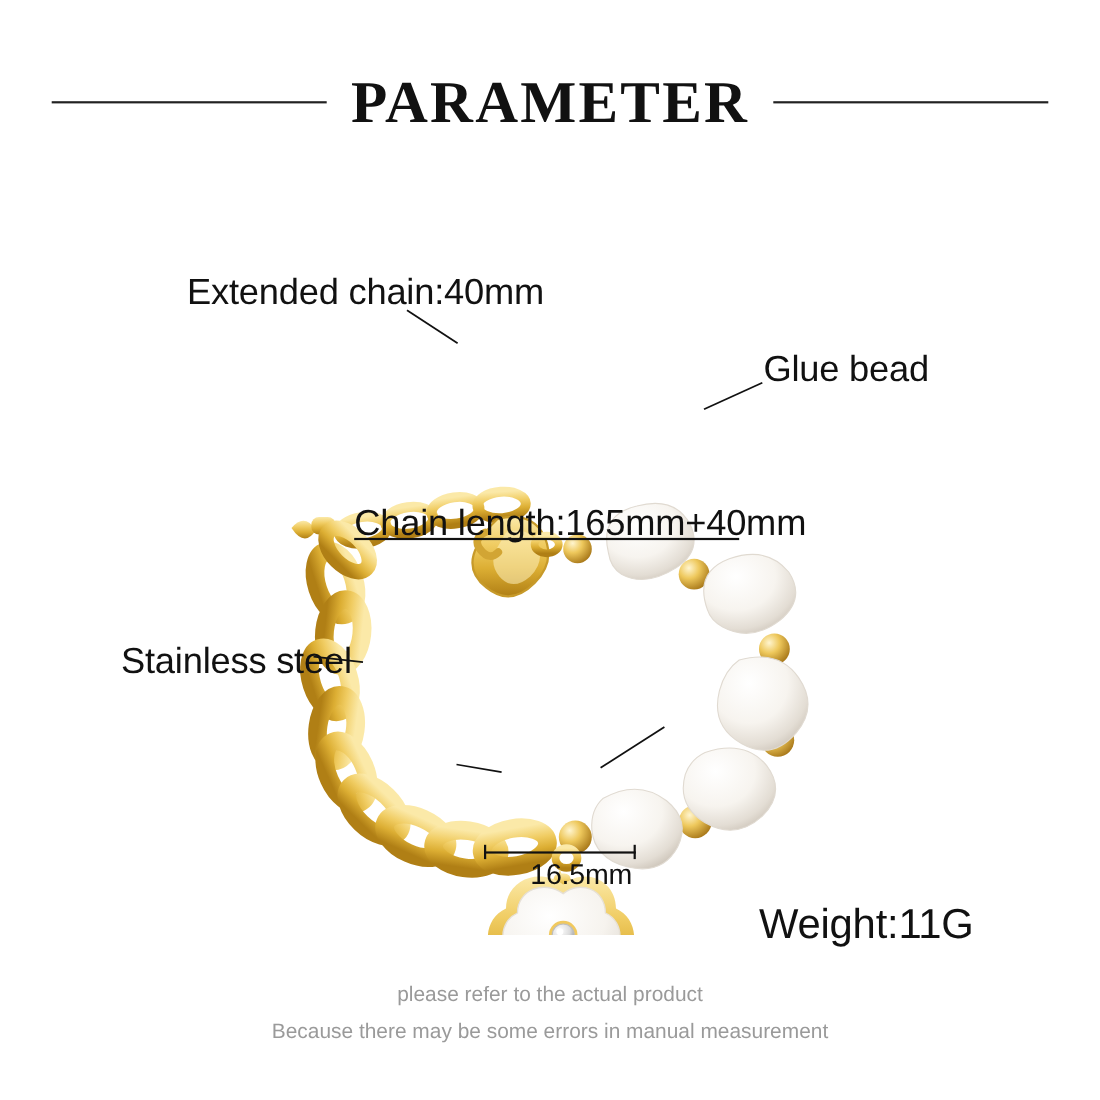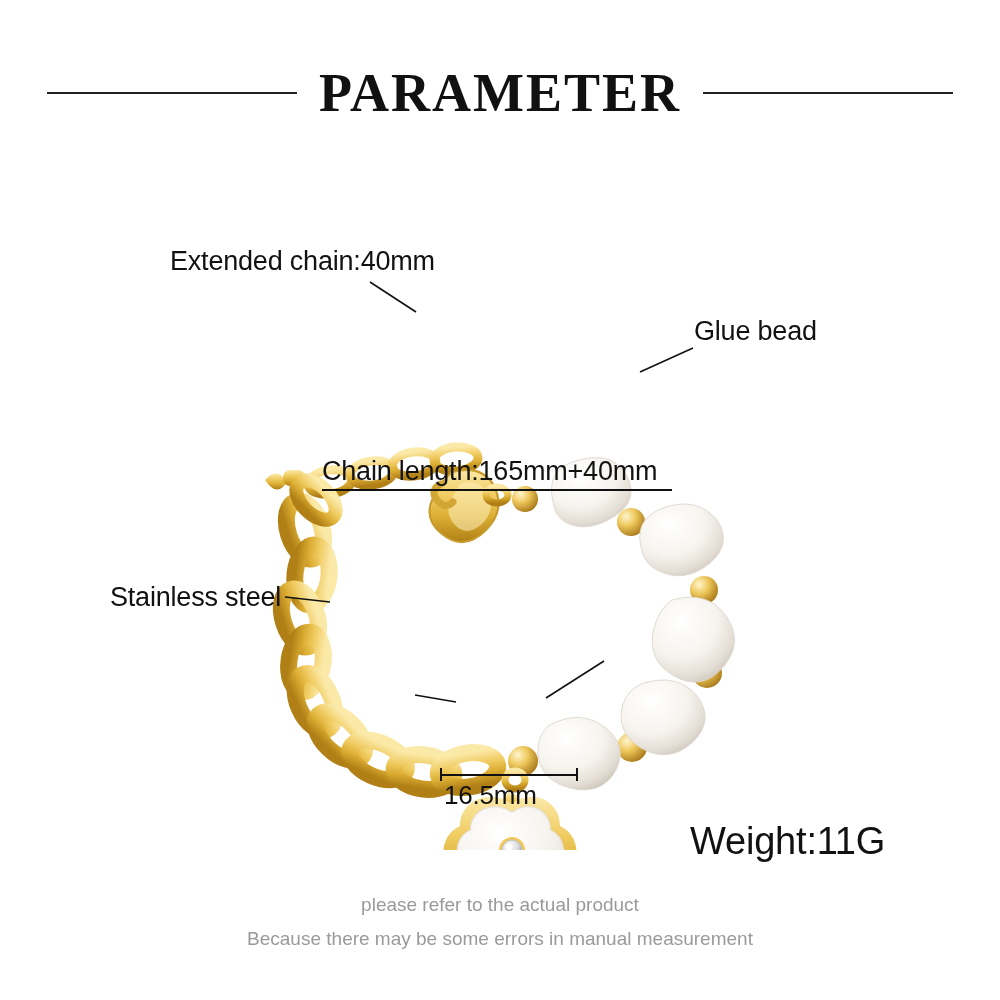--- a/index.html
+++ b/index.html
@@ -54,40 +54,40 @@
     position: absolute;
     top: 150px;
     left: 0;
     width: 1000px;
     height: 700px;
   }
 
   
   .label {
     position: absolute;
-    font-size: 27px;
+    font-size: 33px;
     font-family: "Liberation Sans", sans-serif;
     color: #111;
     white-space: nowrap;
     letter-spacing: -0.2px;
   }
 
   #lbl-extended { left: 170px; top: 246px; }
   #lbl-glue     { left: 694px; top: 316px; }
   #lbl-chainlen { left: 322px; top: 456px; }
   #lbl-chainlen-underline {
     position: absolute;
     left: 322px; top: 489px;
     width: 350px; height: 2px;
     background: #111;
   }
   #lbl-stainless{ left: 110px; top: 582px; }
   #lbl-cubic    { left: 605px; top: 652px; }
   #lbl-pearl    { left: 253px; top: 682px; }
-  #lbl-dim      { left: 444px; top: 780px; font-size: 26px;}
+  #lbl-dim      { left: 482px; top: 780px; font-size: 26px;}
   #lbl-weight   { left: 690px; top: 820px; font-size: 38px; font-weight: 400;}
 
   
   .dimbar {
     position: absolute;
     left: 440px;
     top: 768px;
     width: 138px;
     height: 12px;
   }

